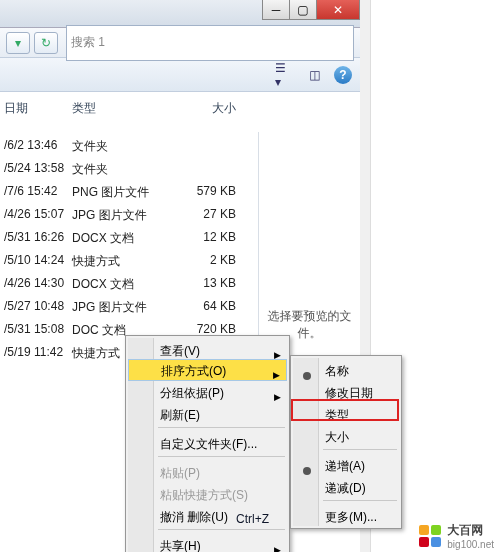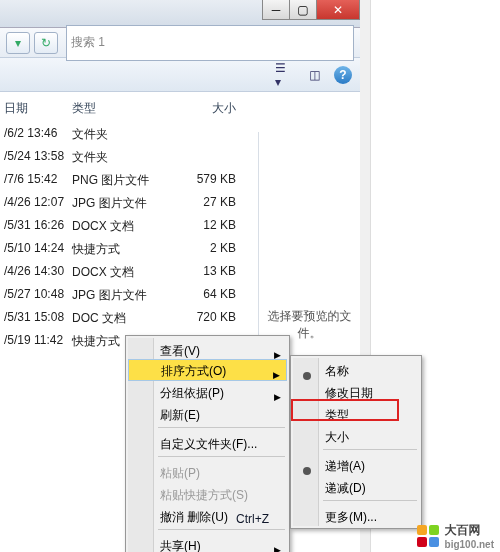--- a/index.html
+++ b/index.html
@@ -11,40 +11,40 @@
 .winbtn{width:28px;height:20px;display:flex;align-items:center;justify-content:center;border:1px solid #888;border-top:none;margin-left:-1px;background:linear-gradient(to bottom,#f4f4f4,#d8d8d8)}
 .winbtn.cl{background:linear-gradient(to bottom,#e46058,#c8372f);color:#fff;width:44px}
 .toolbar{height:30px;background:linear-gradient(to bottom,#f7f9fc,#e6ecf4);border-bottom:1px solid #c2cede;display:flex;align-items:center;padding:0 6px;gap:4px}
 .navbtn{width:24px;height:22px;border:1px solid #a2b2c8;border-radius:3px;background:linear-gradient(to bottom,#fff,#e4ecf5);display:flex;align-items:center;justify-content:center;color:#3a6}
 .searchbox{flex:1;height:36px;border:1px solid #a2b2c8;background:#fff;display:flex;align-items:center;padding:0 4px;color:#888;margin-left:4px}
 .cmdbar{height:34px;background:linear-gradient(to bottom,#f2f6fb,#dfe8f2);border-bottom:1px solid #c2cede;display:flex;align-items:center;justify-content:flex-end;padding:0 8px;gap:8px}
 .cmdicon{width:22px;height:20px;border:1px solid transparent;display:flex;align-items:center;justify-content:center;color:#336}
 .help{width:18px;height:18px;border-radius:50%;background:linear-gradient(to bottom,#6fb4e8,#2a7bc6);color:#fff;display:flex;align-items:center;justify-content:center;font-weight:bold}
 .filepane{position:relative;display:flex}
 .listarea{width:258px;padding:6px 0}
-.header-row{display:flex;color:#36465a;padding:2px 0;margin-bottom:4px}
+.header-row{display:flex;color:#36465a;padding:2px 0;margin-bottom:16px}
 .col-date{width:72px;padding-left:4px}
 .col-type{width:96px}
 .col-size{width:78px;text-align:right;padding-right:10px}
 .row{display:flex;color:#222;padding:3px 0}
 .preview{flex:1;border-left:1px solid #d8dee6;display:flex;align-items:flex-end;justify-content:center;color:#555;text-align:center;padding:0 6px;height:210px;margin-top:40px}
 .menu{position:absolute;background:#f0f0f0;border:1px solid #979797;box-shadow:2px 2px 4px rgba(0,0,0,.3);padding:2px}
 .menu .strip{position:absolute;left:2px;top:2px;bottom:2px;width:26px;background:#e8e8e8;border-right:1px solid #d0d0d0}
 .menu-item{position:relative;height:22px;display:flex;align-items:flex-end;padding-left:32px;padding-right:20px;white-space:nowrap}
 .menu-item.dis{color:#9a9a9a}
 .menu-item .arrow{position:absolute;right:6px;font-size:9px}
 .menu-item .shortcut{position:absolute;right:18px;color:#0f172a}
 .menu-item.hl{background:#fde047;border:1px solid #a6c8e6;margin:-1px 0}
 .menu-sep{height:1px;background:#c8c8c8;margin:3px 2px 3px 30px;position:relative}
 .menu1{left:125px;top:335px;width:165px}
-.menu2{left:290px;top:355px;width:132px}
+.menu2{left:290px;top:355px;width:112px}
 .radio{width:8px;height:8px;border-radius:50%;background:#555;position:absolute;left:10px}
 .redbox{position:absolute;border:2px solid #d22;pointer-events:none}
 .watermark{position:absolute;right:6px;bottom:2px;display:flex;align-items:center;gap:6px;color:#444;font-size:20px;font-weight:bold}
-.wm-sub{font-size:10px;color:#888;font-weight:bold;display:block;text-align:right}
+.wm-sub{font-size:10px;color:#888;font-weight:normal;display:block;text-align:right}
 .logo-sq{display:grid;grid-template-columns:10px 10px;grid-template-rows:10px 10px;gap:2px}
 .logo-sq span{border-radius:2px}
 </style>
 </head>
 <body>
 
 <div class="page-bg"></div>
 
 <div class="window">
   <div class="titlebar">
@@ -81,21 +81,21 @@
             <div class="col-date">/5/24 13:58</div>
             <div class="col-type">文件夹</div>
             <div class="col-size"></div>
           </div>
           <div class="row">
             <div class="col-date">/7/6 15:42</div>
             <div class="col-type">PNG 图片文件</div>
             <div class="col-size">579 KB</div>
           </div>
           <div class="row">
-            <div class="col-date">/4/26 12:07</div>
+            <div class="col-date">/4/26 15:07</div>
             <div class="col-type">JPG 图片文件</div>
             <div class="col-size">27 KB</div>
           </div>
           <div class="row">
             <div class="col-date">/5/31 16:26</div>
             <div class="col-type">DOCX 文档</div>
             <div class="col-size">12 KB</div>
           </div>
           <div class="row">
             <div class="col-date">/5/10 14:24</div>

